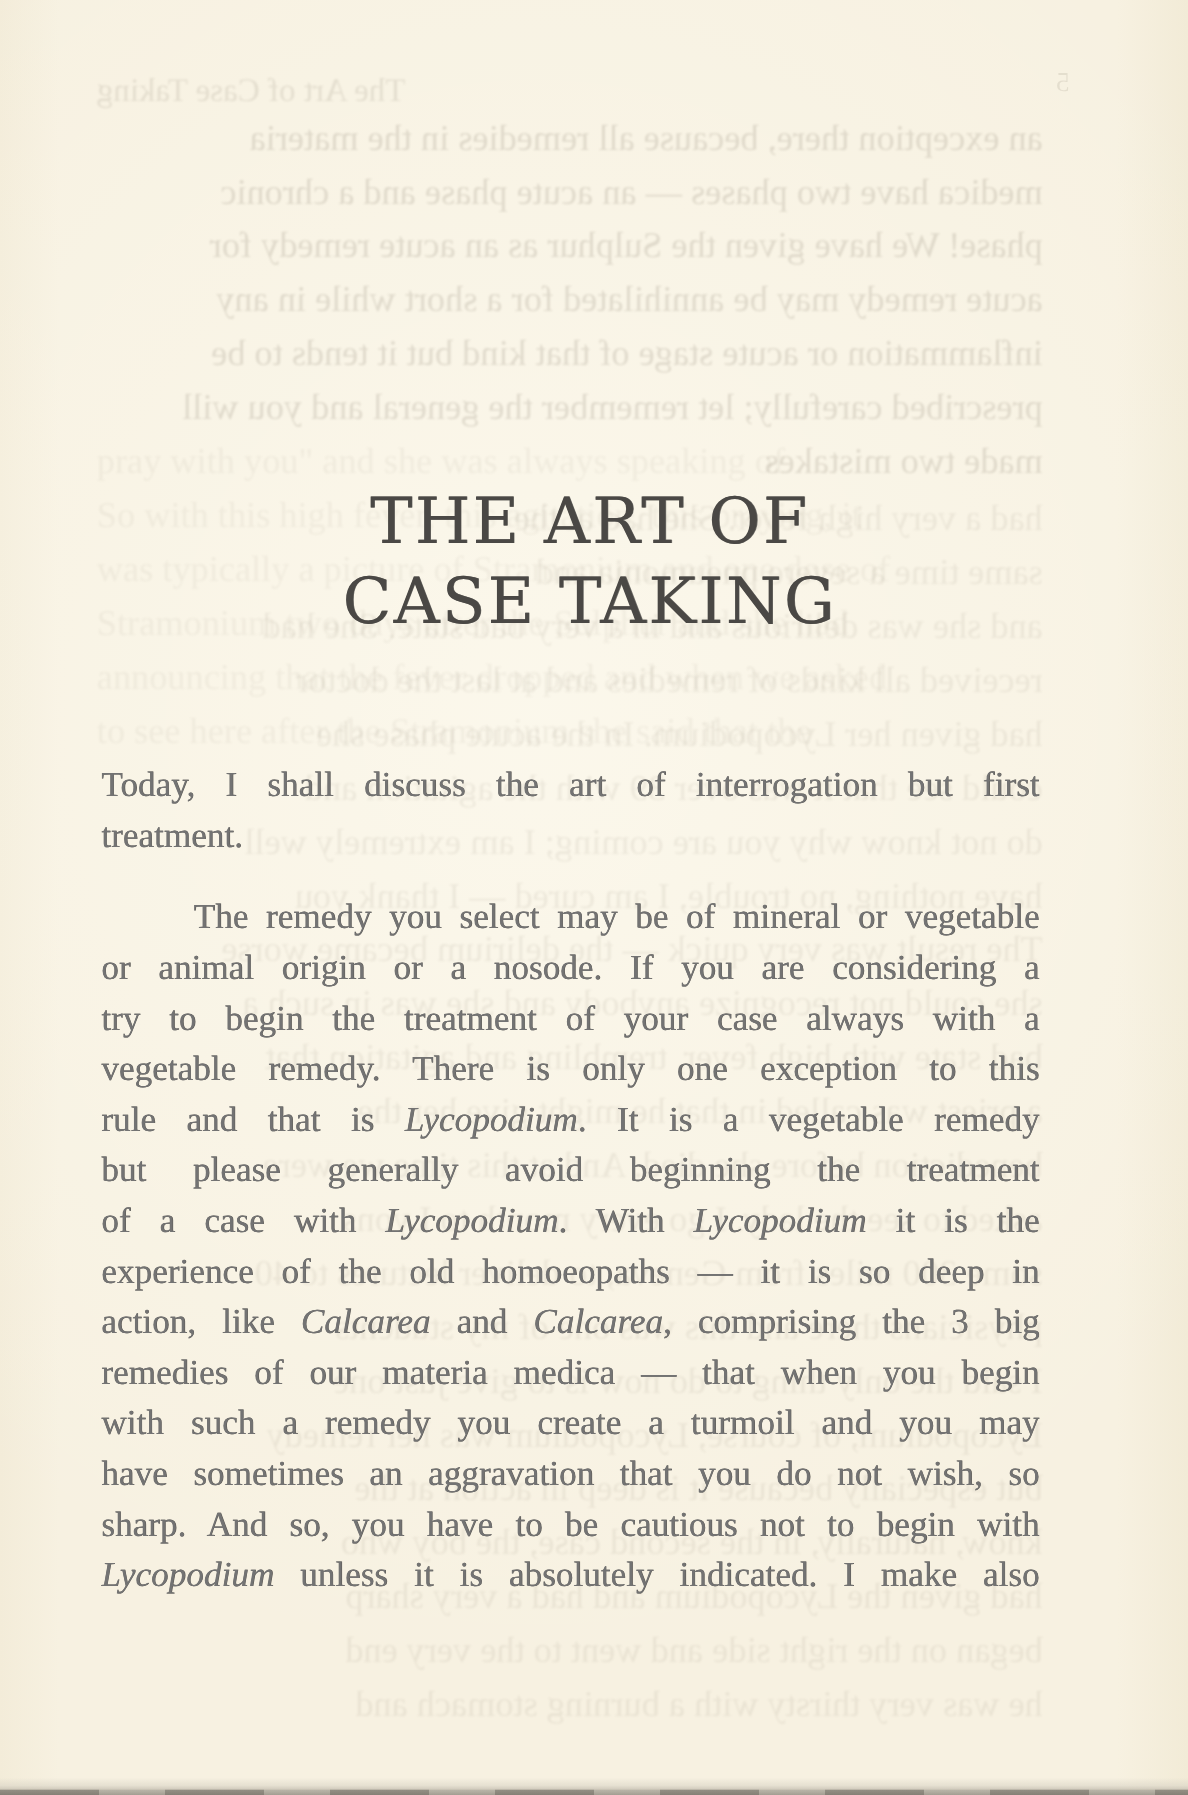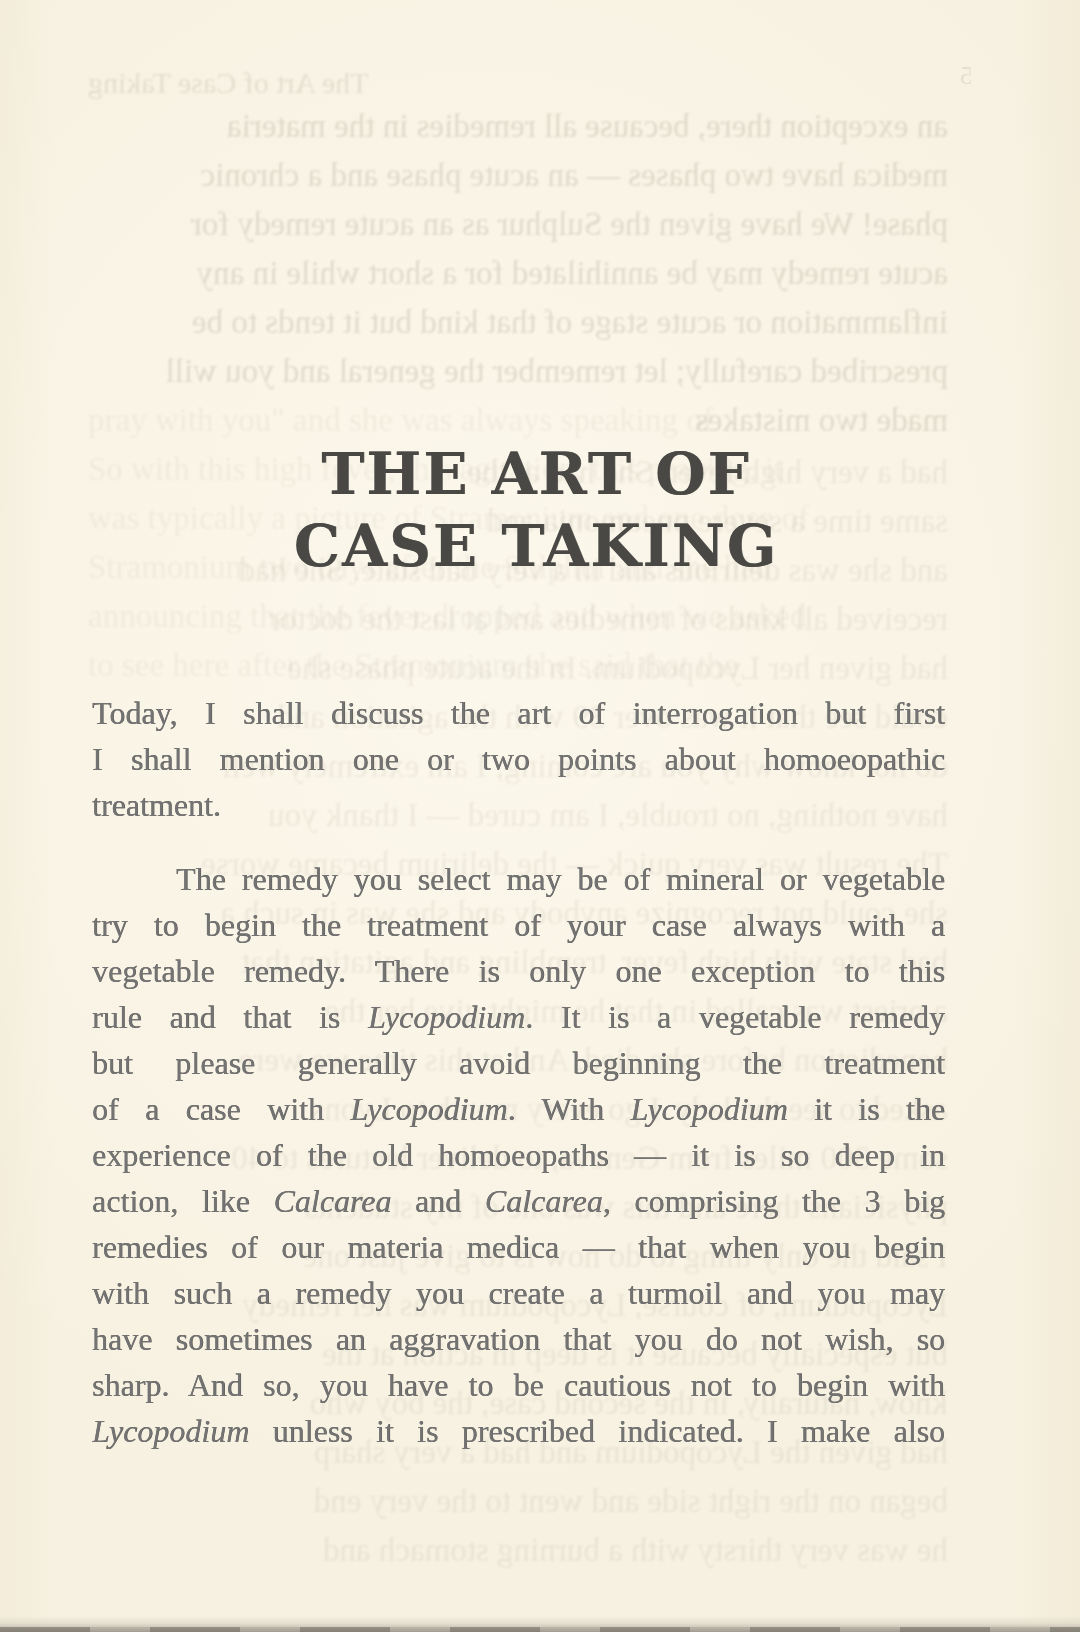--- a/index.html
+++ b/index.html
@@ -41,21 +41,21 @@
   .ghost-faint{ top: 396px;  opacity: 0.065; filter: blur(1.1px); }
   .ghost-body { top: 448px;  opacity: 0.095; filter: blur(1.1px); }
 
   
   .title-block {
     position: absolute; top: 438px; left: 0; right: 26px;
     text-align: center;
   }
   .title-line {
     font-family: "DejaVu Serif", serif;
-    font-weight: bold;
+    font-weight: normal;
     font-size: 58px; line-height: 72px;
     letter-spacing: 2px;
     color: #4a4845;
     text-shadow: 0.5px 0 0 rgba(74,72,69,0.75);
     padding-left: 18px;
   }
 
   .body-text {
     position: absolute; top: 690px; left: 92px; width: 853px;
     color: #737373;
@@ -137,37 +137,37 @@
     </div>
 
   <div class="title-block">
     <div class="title-line">THE ART OF</div>
     <div class="title-line">CASE TAKING</div>
   </div>
 
   <div class="body-text">
       <div class="para">
         <div class="line j"><span>Today, I shall discuss the art of interrogation but first</span></div>
-        <div class="line j"><span>I shall mention one or two points about homoeopathic</span></div>
         <div class="line"><span>treatment.</span></div>
       </div>
       <div class="para">
         <div class="line j indent"><span>The remedy you select may be of mineral or vegetable</span></div>
+        <div class="line j"><span>or animal origin or a nosode. If you are considering a</span></div>
         <div class="line j"><span>try to begin the treatment of your case always with a</span></div>
         <div class="line j"><span>vegetable remedy. There is only one exception to this</span></div>
         <div class="line j"><span>rule and that is </span><i>Lycopodium</i><span>. It is a vegetable remedy</span></div>
         <div class="line j"><span>but please generally avoid beginning the treatment</span></div>
         <div class="line j"><span>of a case with </span><i>Lycopodium</i><span>. With </span><i>Lycopodium</i><span> it is the</span></div>
         <div class="line j"><span>experience of the old homoeopaths — it is so deep in</span></div>
         <div class="line j"><span>action, like </span><i>Calcarea</i><span> and </span><i>Calcarea</i><span>, comprising the 3 big</span></div>
         <div class="line j"><span>remedies of our materia medica — that when you begin</span></div>
         <div class="line j"><span>with such a remedy you create a turmoil and you may</span></div>
         <div class="line j"><span>have sometimes an aggravation that you do not wish, so</span></div>
         <div class="line j"><span>sharp. And so, you have to be cautious not to begin with</span></div>
-        <div class="line j"><i>Lycopodium</i><span> unless it is prescribed indicated. I make also</span></div>
+        <div class="line j"><i>Lycopodium</i><span> unless it is absolutely indicated. I make also</span></div>
       </div>
     </div>
 
   <div class="bottom-edge">
     <div class="bottom-edge-line"></div>
   </div>
 
 </div>
 
 </body></html>

